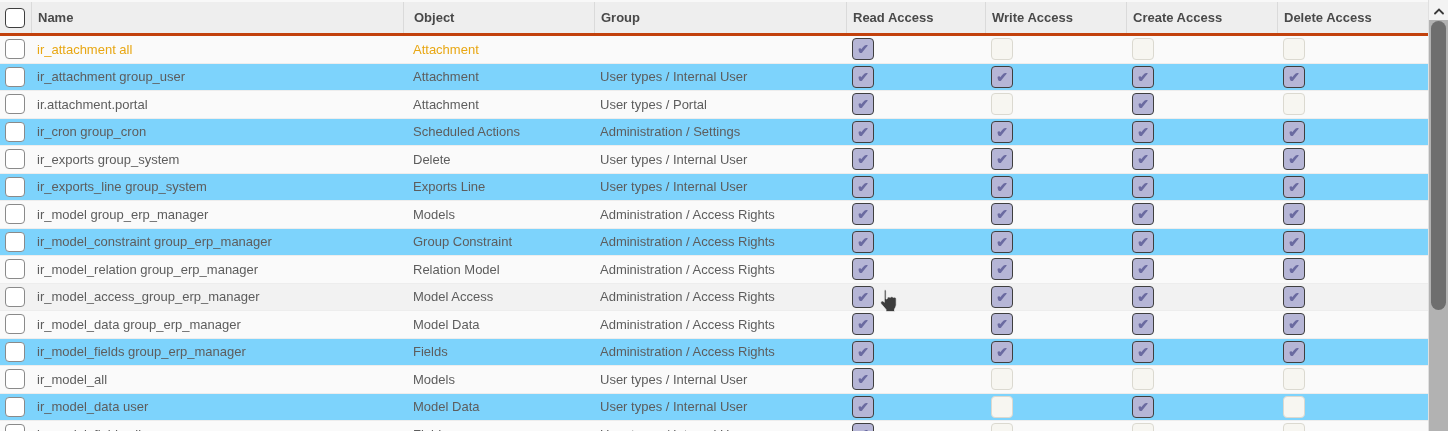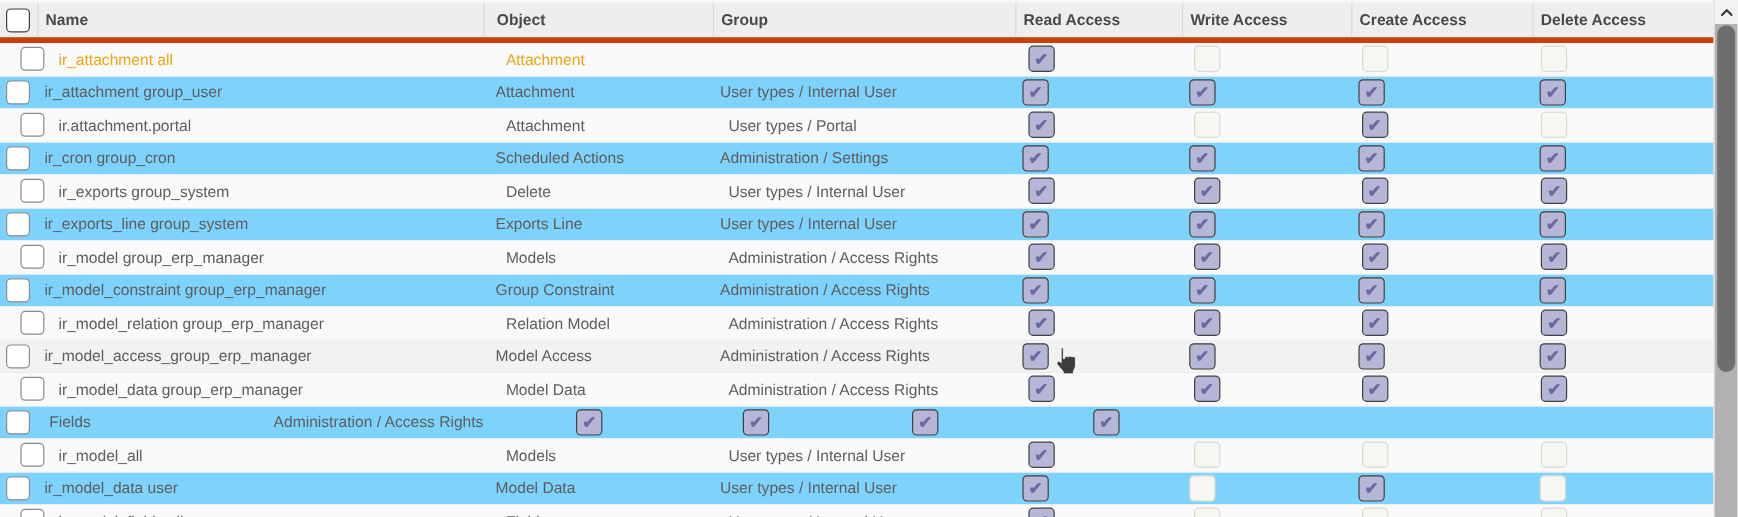--- a/index.html
+++ b/index.html
@@ -3,39 +3,39 @@
 <meta charset="utf-8">
 <style>
   * { margin:0; padding:0; box-sizing:border-box; }
   body { font-family:"Liberation Sans", sans-serif; background:#fff; }
   .screen { position:relative; width:1448px; height:431px; background:#fff; overflow:hidden; }
 
   .tbl { position:absolute; left:0; top:0; width:1428px; }
 
   
   .hdr { display:flex; height:36px; background:#eeeeee; border-top:2px solid #f8f8f8;
-         border-bottom:5px solid #c2410c; align-items:stretch; }
+         border-bottom:3px solid #c2410c; align-items:stretch; }
   .hdr .cell { display:flex; align-items:center; font-size:13px; font-weight:bold;
                color:#494949; border-left:1px solid #dadada; overflow:hidden; white-space:nowrap; }
   .hdr .cell:first-child { border-left:none; }
 
   
   .c-sel    { width:31px;  }
   .c-name   { width:372px; padding-left:6px; }
   .c-obj    { width:191px; padding-left:10px; }
   .c-grp    { width:252px; padding-left:6px; }
   .c-read   { width:139px; padding-left:6px; }
   .c-write  { width:141px; padding-left:6px; }
   .c-create { width:151px; padding-left:6px; }
   .c-del    { width:151px; padding-left:6px; }
 
   
   .row { display:flex; height:27.5px; border-bottom:1px solid #ededed; background:#7dd3fc;
          align-items:center; cursor:pointer; }
-  .row.stripe { background:#fafafa;padding-left:12px; }
+  .row.stripe { background:#fafafa; }
   .row.hover  { background:#f2f2f2;align-items:flex-end; }
   .row .cell { display:flex; align-items:center; font-size:13px; color:#5d5d5d;
                overflow:hidden; white-space:nowrap; height:100%; }
   .row.warning .txt { color:#e8a713; }
 
   
   .selcb { width:20px; height:20px; margin-left:5px; background:#fff;
            border:1px solid #8a8a8a; border-radius:4px; flex:none; }
   .hdr .selcb { border-color:#3f3f3f; }
 
@@ -295,20 +295,21 @@
             <div class="acc on">✔</div>
           </div>
       <div class="cell c-del">   
             <div class="acc on">✔</div>
           </div>
     </div>
         <div class="row">
       <div class="cell c-sel">
         <div class="selcb"></div>
       </div>
+      <div class="cell c-name txt">ir_model_fields group_erp_manager</div>
       <div class="cell c-obj txt">Fields</div>
       <div class="cell c-grp txt">Administration / Access Rights</div>
       <div class="cell c-read">  
             <div class="acc on">✔</div>
           </div>
       <div class="cell c-write"> 
             <div class="acc on">✔</div>
           </div>
       <div class="cell c-create">
             <div class="acc on">✔</div>

